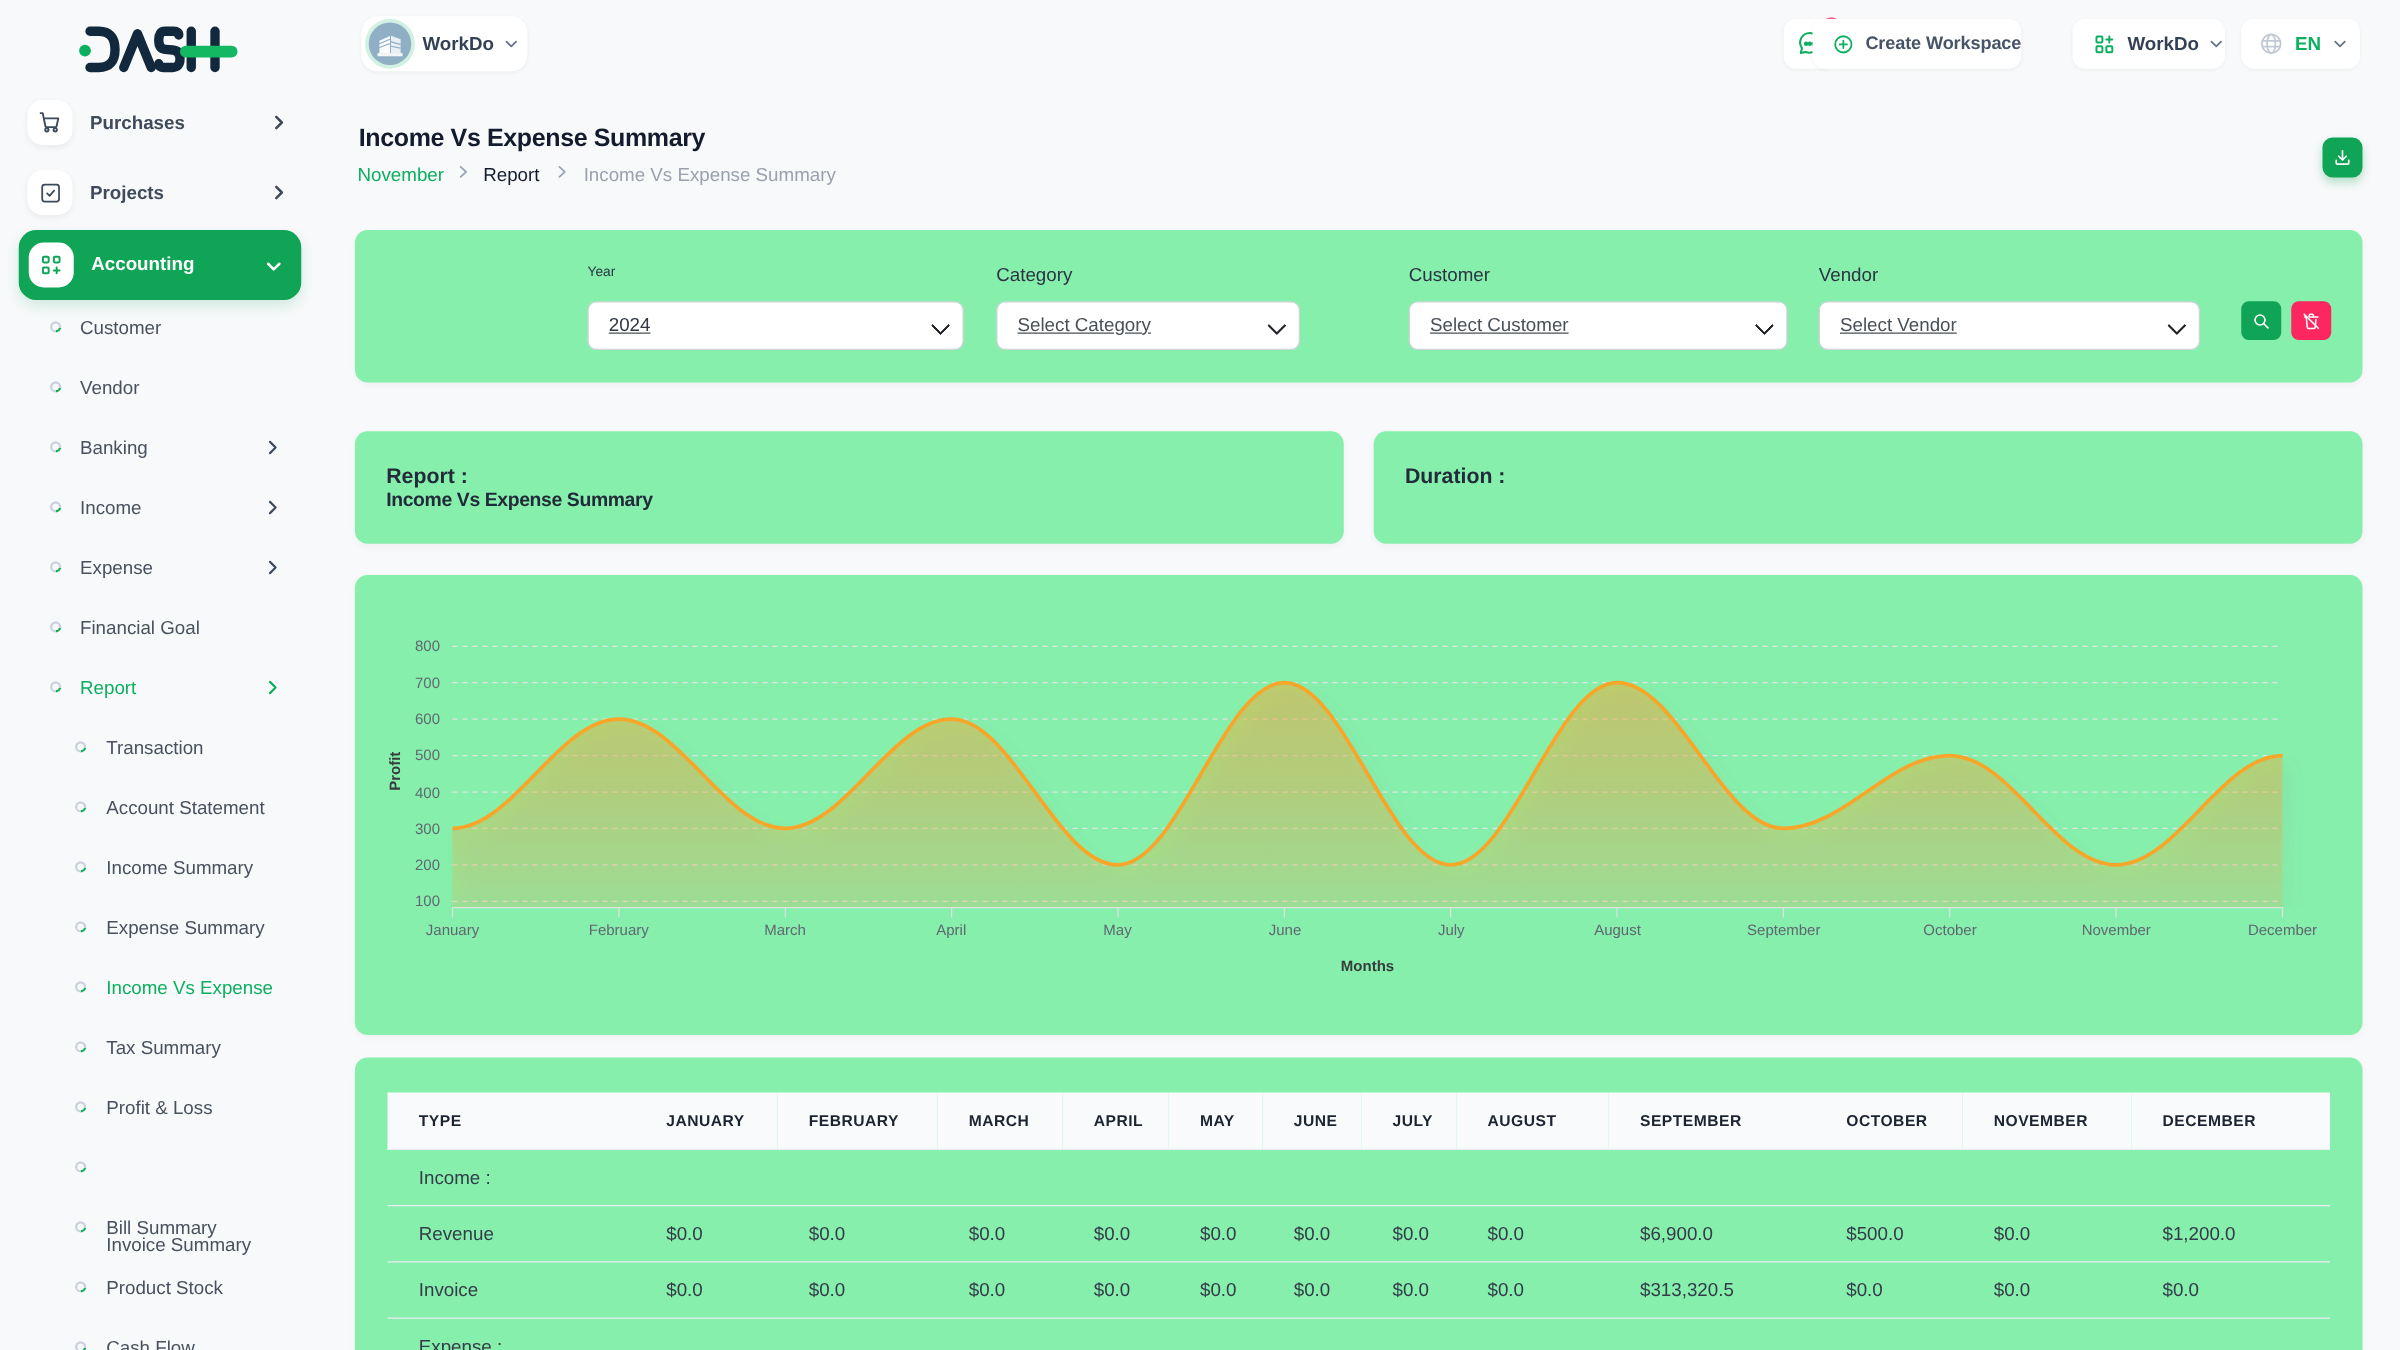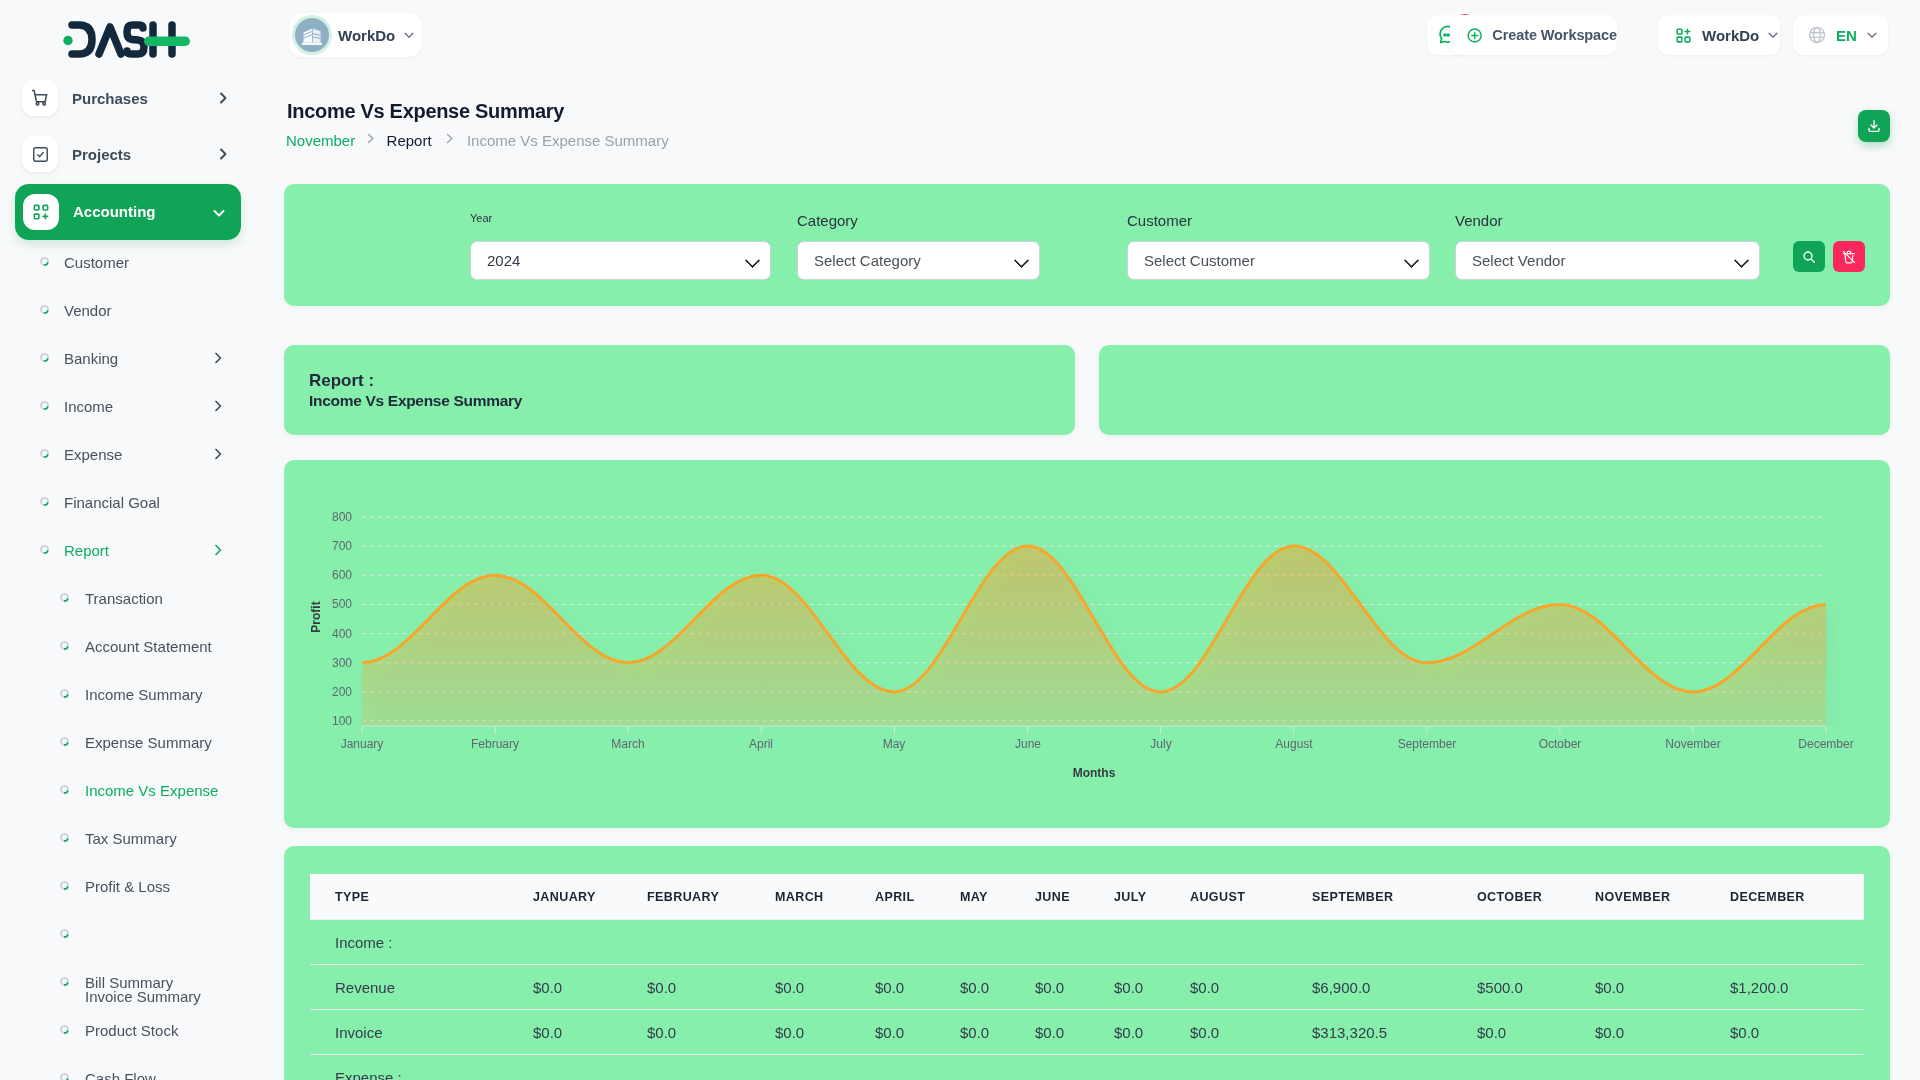--- a/index.html
+++ b/index.html
@@ -241,20 +241,21 @@
     <path d="M9.5 7 V5 a1.5 1.5 0 0 1 1.5-1.5 h2 A1.5 1.5 0 0 1 14.5 5 v2"></path>
     <path d="M3.5 3.5 L20.5 20.5"></path>
   </svg>
 </div>
 
 <div class="card" style="left:284px; top:345px; width:791px; height:90px;">
   <div style="margin:26px 0 0 25px; font-size:17px; font-weight:700; color:#222b3a;">Report :</div>
   <div style="margin:1px 0 0 25px; font-size:15.5px; font-weight:700; color:#222b3a; letter-spacing:-0.3px;">Income Vs Expense Summary</div>
 </div>
 <div class="card" style="left:1099px; top:345px; width:791px; height:90px;">
+  <div style="margin:26px 0 0 25px; font-size:17px; font-weight:700; color:#222b3a;">Duration :</div>
 </div>
 
 <div class="card" style="left:284px; top:460px; width:1606px; height:368px;"></div>
 <svg class="abs" style="left:284px; top:460px;" width="1606" height="368" viewBox="284 460 1606 368">
   <defs>
     <linearGradient id="agrad" x1="0" y1="0" x2="0" y2="1">
       <stop offset="0" stop-color="#f5a62b" stop-opacity="0.5"></stop>
       <stop offset="0.5" stop-color="#f5a62b" stop-opacity="0.37"></stop>
       <stop offset="1" stop-color="#f5a62b" stop-opacity="0.19"></stop>
     </linearGradient>
@@ -397,17 +398,17 @@
           <td class="td">$0.0</td>
       </tr>
       <tr>
           <td class="td" colspan="13">Expense :</td>
         </tr>
     </tbody>
   </table>
 </div>
 
 <style>
-.sel { height:39px; border:1px solid #ced4da; border-radius:7px; background:#fff; display:flex; align-items:center; padding:0 16px; font-size:15px; color:#495057; }
+.sel { height:39px; border:1px solid #ced4da; border-radius:7px; background:#fff; display:flex; align-items:center; padding:0 16px; font-size:15px; color:#495057;text-decoration:underline; }
 .sel::after { content:""; position:absolute; right:12px; top:13px; width:9px; height:9px; border-right:2.2px solid #212529; border-bottom:2.2px solid #212529; transform:rotate(45deg); border-radius:1px; }
 .th { text-align:left; font-size:12.5px; font-weight:700; color:#1b2430; letter-spacing:0.4px; padding:16px 0 15px 25px; border-bottom:1px solid #e9edf1; }
 .td { text-align:left; font-size:15px; color:#333c49; padding:14px 0 13px 25px; border-bottom:1px solid #e9edf1; }
 </style>
 
 </body></html>

